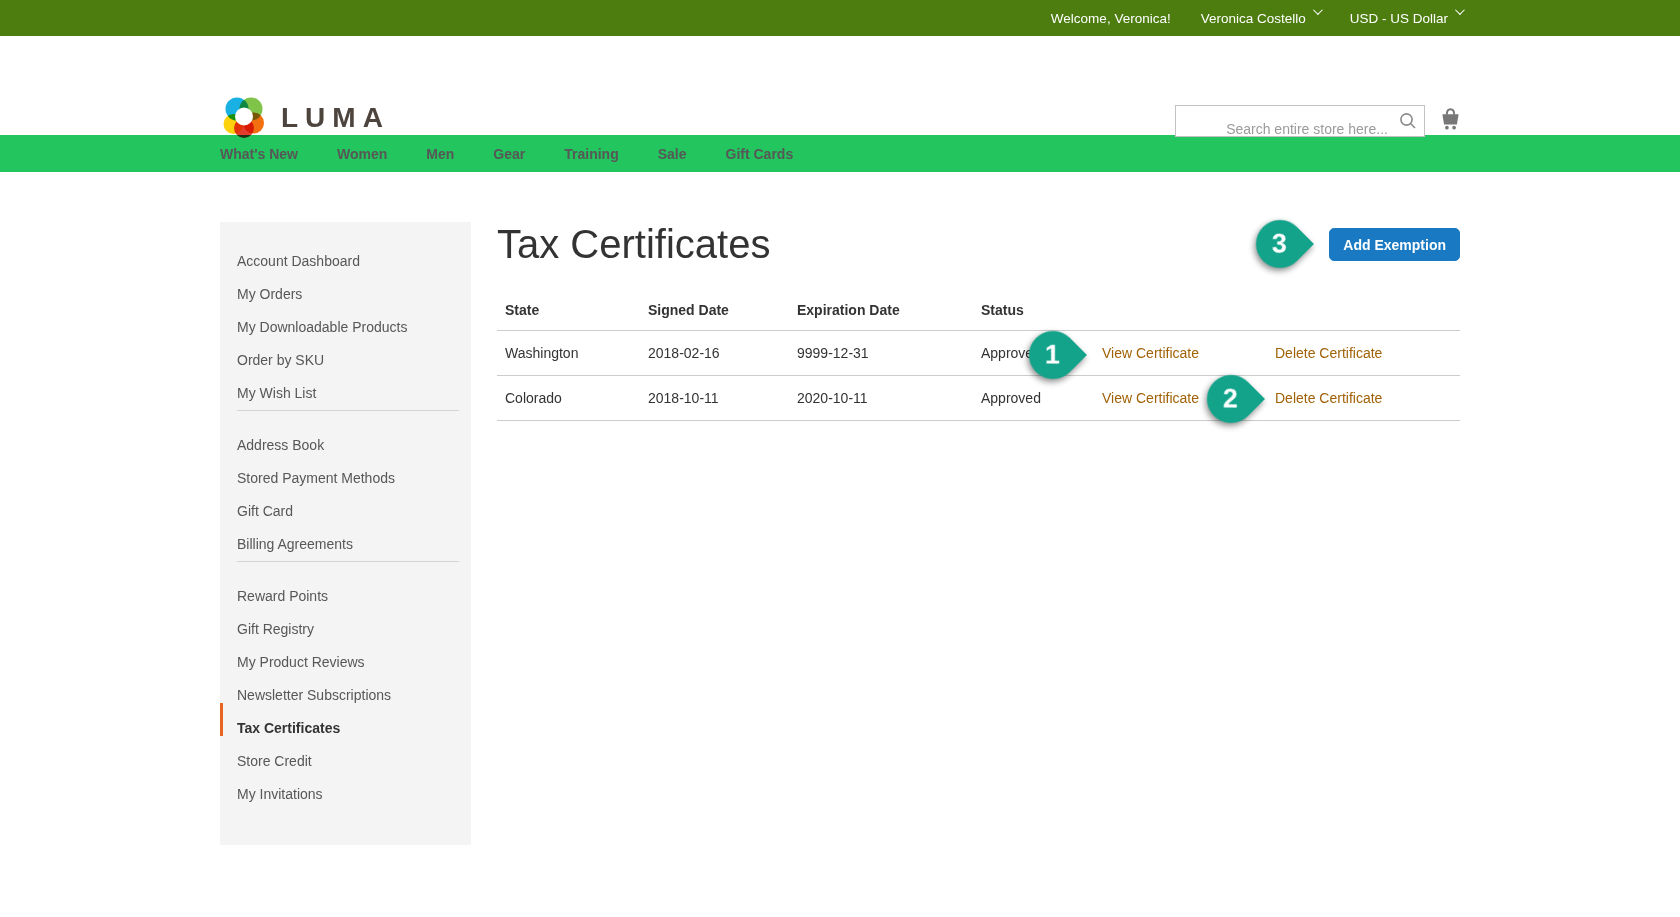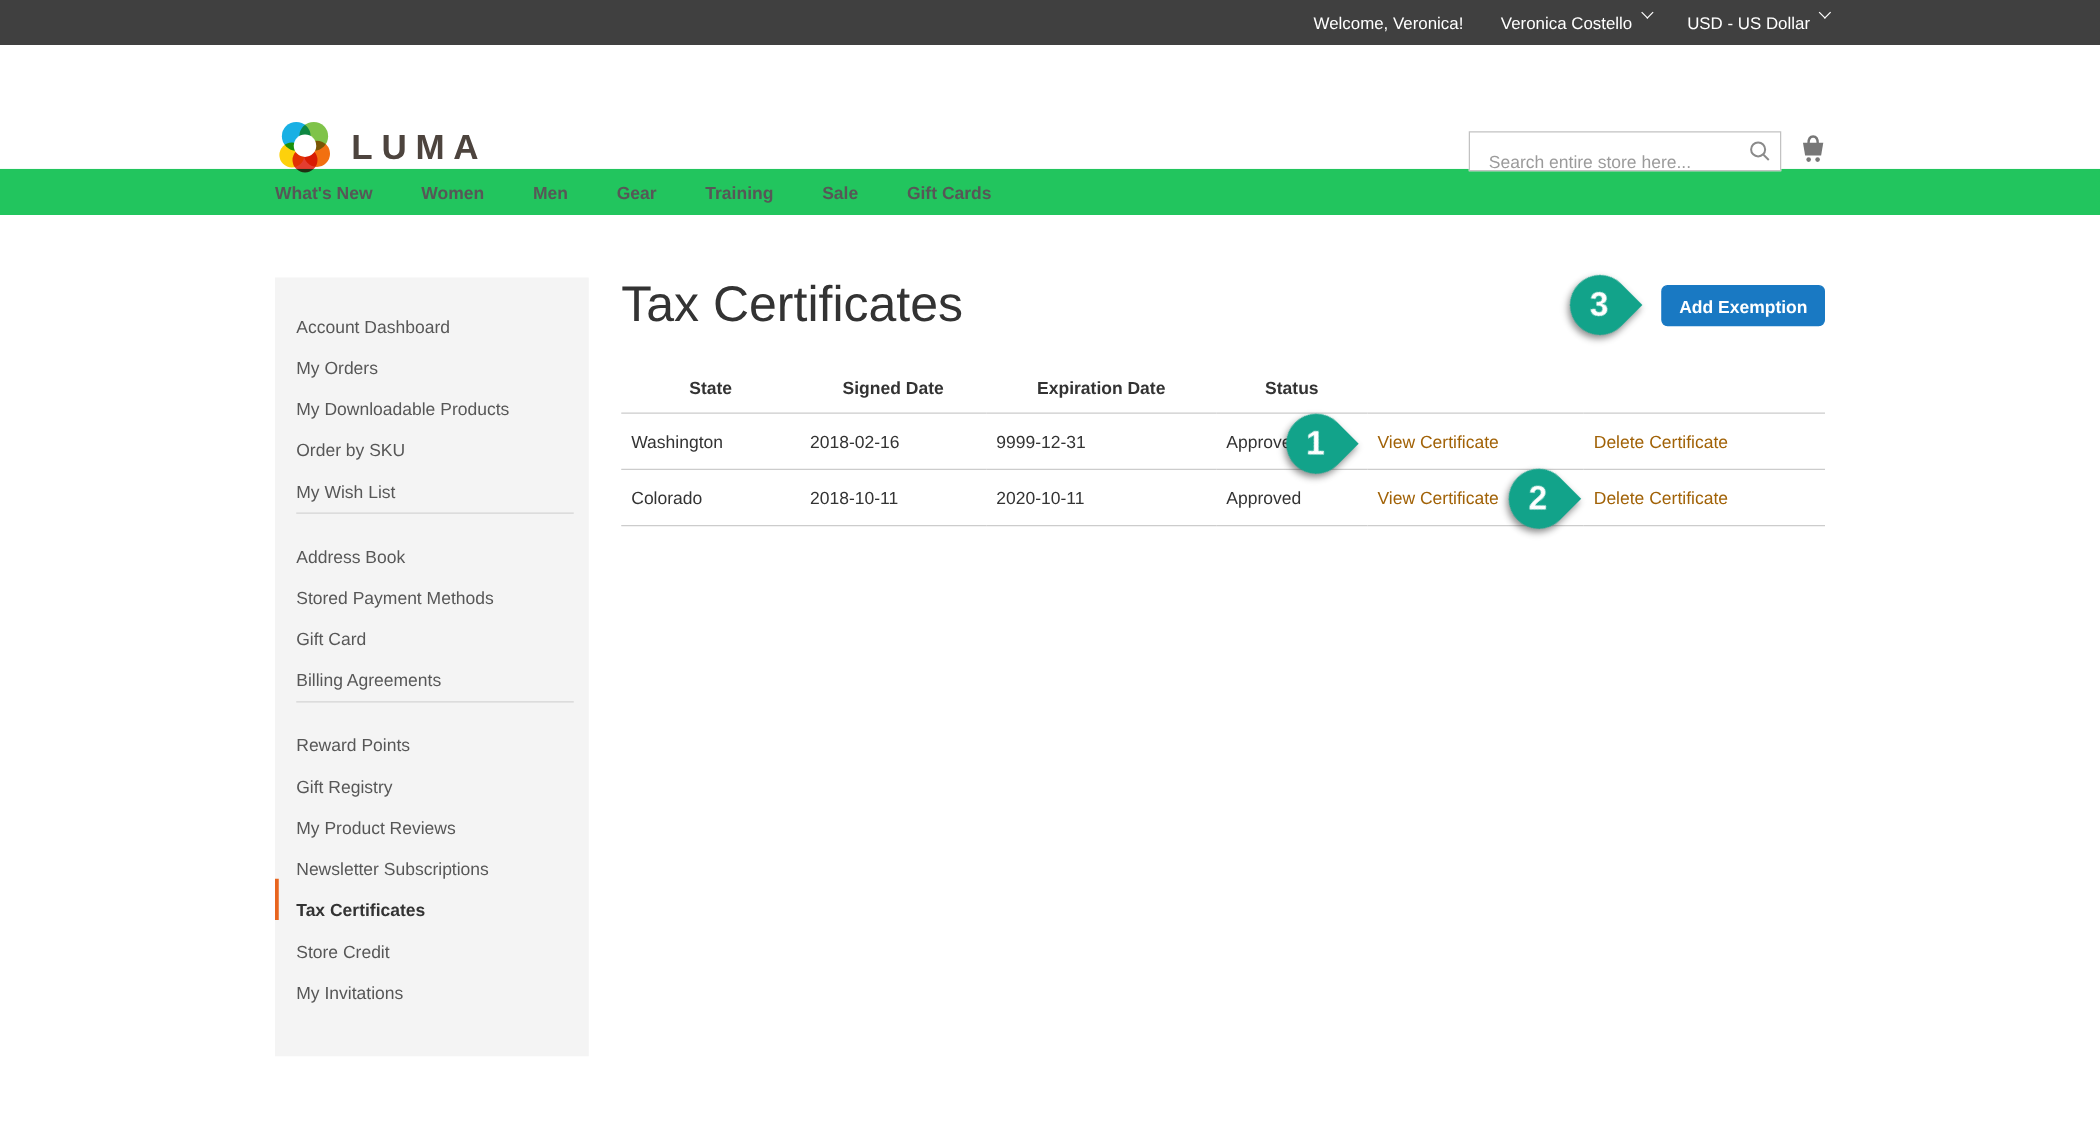--- a/index.html
+++ b/index.html
@@ -5,38 +5,38 @@
   * { box-sizing: border-box; margin: 0; padding: 0; }
   html,body { width:1680px; height:917px; }
   body {
     font-family: "Liberation Sans", sans-serif;
     background:#ffffff; color:#333;
     position:relative; overflow:hidden;
   }
 
   
   .topbar {
-    height:36px; background:#404040; color:#fff;
+    height:36px; background:#4d7c0f; color:#fff;
     display:flex; justify-content:flex-end; align-items:center;
     gap:30px; padding-right:218px; font-size:13.5px;
   }
   .topbar .menu { display:flex; align-items:flex-start; gap:7px; cursor:pointer; }
   .chev {
     width:7px; height:7px; border-right:1.5px solid #fff; border-bottom:1.5px solid #fff;
     transform:rotate(45deg) translateY(-2px); display:inline-block; margin-top:-3px;
   }
 
   
   .header { height:99px; background:#fff; position:relative; }
   .logo { position:absolute; left:220px; top:58px; display:flex; align-items:center; gap:13px; text-decoration:none; }
   .logo-text { font-size:28px; font-weight:600; letter-spacing:7px; color:#4d443e; }
   .searchbox { position:absolute; left:1175px; top:69px; width:250px; height:32px; }
   .searchbox input {
     width:100%; height:100%; border:1px solid #c2c2c2; background:#fff;
-    padding:16px 36px 0 15px; font-size:14px; color:#333; font-family:"Liberation Sans",sans-serif;
+    padding:16px 36px 0 15px; font-size:14px; color:#333; font-family:"Liberation Sans",sans-serif;text-align:right;
   }
   .searchbox input::placeholder { color:#9b9b9b; }
   .searchbox .mag { position:absolute; right:7px; top:6px; cursor:pointer; }
   .cart-btn { position:absolute; left:1437px; top:70px; background:none; border:none; cursor:pointer; }
 
   
   .nav { height:37px; background:#22c55e; }
   .nav-inner { margin-left:220px; height:100%; display:flex; align-items:center; gap:39px; }
   .nav-item { font-size:14px; font-weight:700; color:#575757; text-decoration:none; cursor:pointer; }
 
@@ -55,21 +55,21 @@
 
   .main { position:absolute; left:497px; top:222px; width:963px; }
   .page-title { font-size:40px; font-weight:300; color:#333; line-height:44px; }
   .add-btn {
     position:absolute; top:6px; right:0; height:33px; padding:0 13px;
     background:#1979c3; border:1px solid #1979c3; border-radius:5px;
     color:#fff; font-size:14px; font-weight:700; font-family:"Liberation Sans",sans-serif; cursor:pointer;
   }
 
   table { margin-top:30px; width:100%; border-collapse:collapse; font-size:14px; color:#333; }
-  thead th { text-align:center; font-weight:700; padding:6px 8px 12px 8px; border-bottom:1px solid #ccc; }
+  thead th { text-align:left; font-weight:700; padding:6px 8px 12px 8px; border-bottom:1px solid #ccc; }
   tbody td { padding:14px 8px; border-bottom:1px solid #ccc; }
   tbody a { color:#a16207; text-decoration:none; cursor:pointer; }
 
   
   .pin {
     position:absolute; width:48px; height:48px; background:#12a38a;
     border-radius:50% 0 50% 50%; transform:rotate(45deg);
     display:flex; align-items:center; justify-content:center;
     filter:drop-shadow(1px 3px 3px rgba(0,0,0,0.45)); z-index:10;
   }

